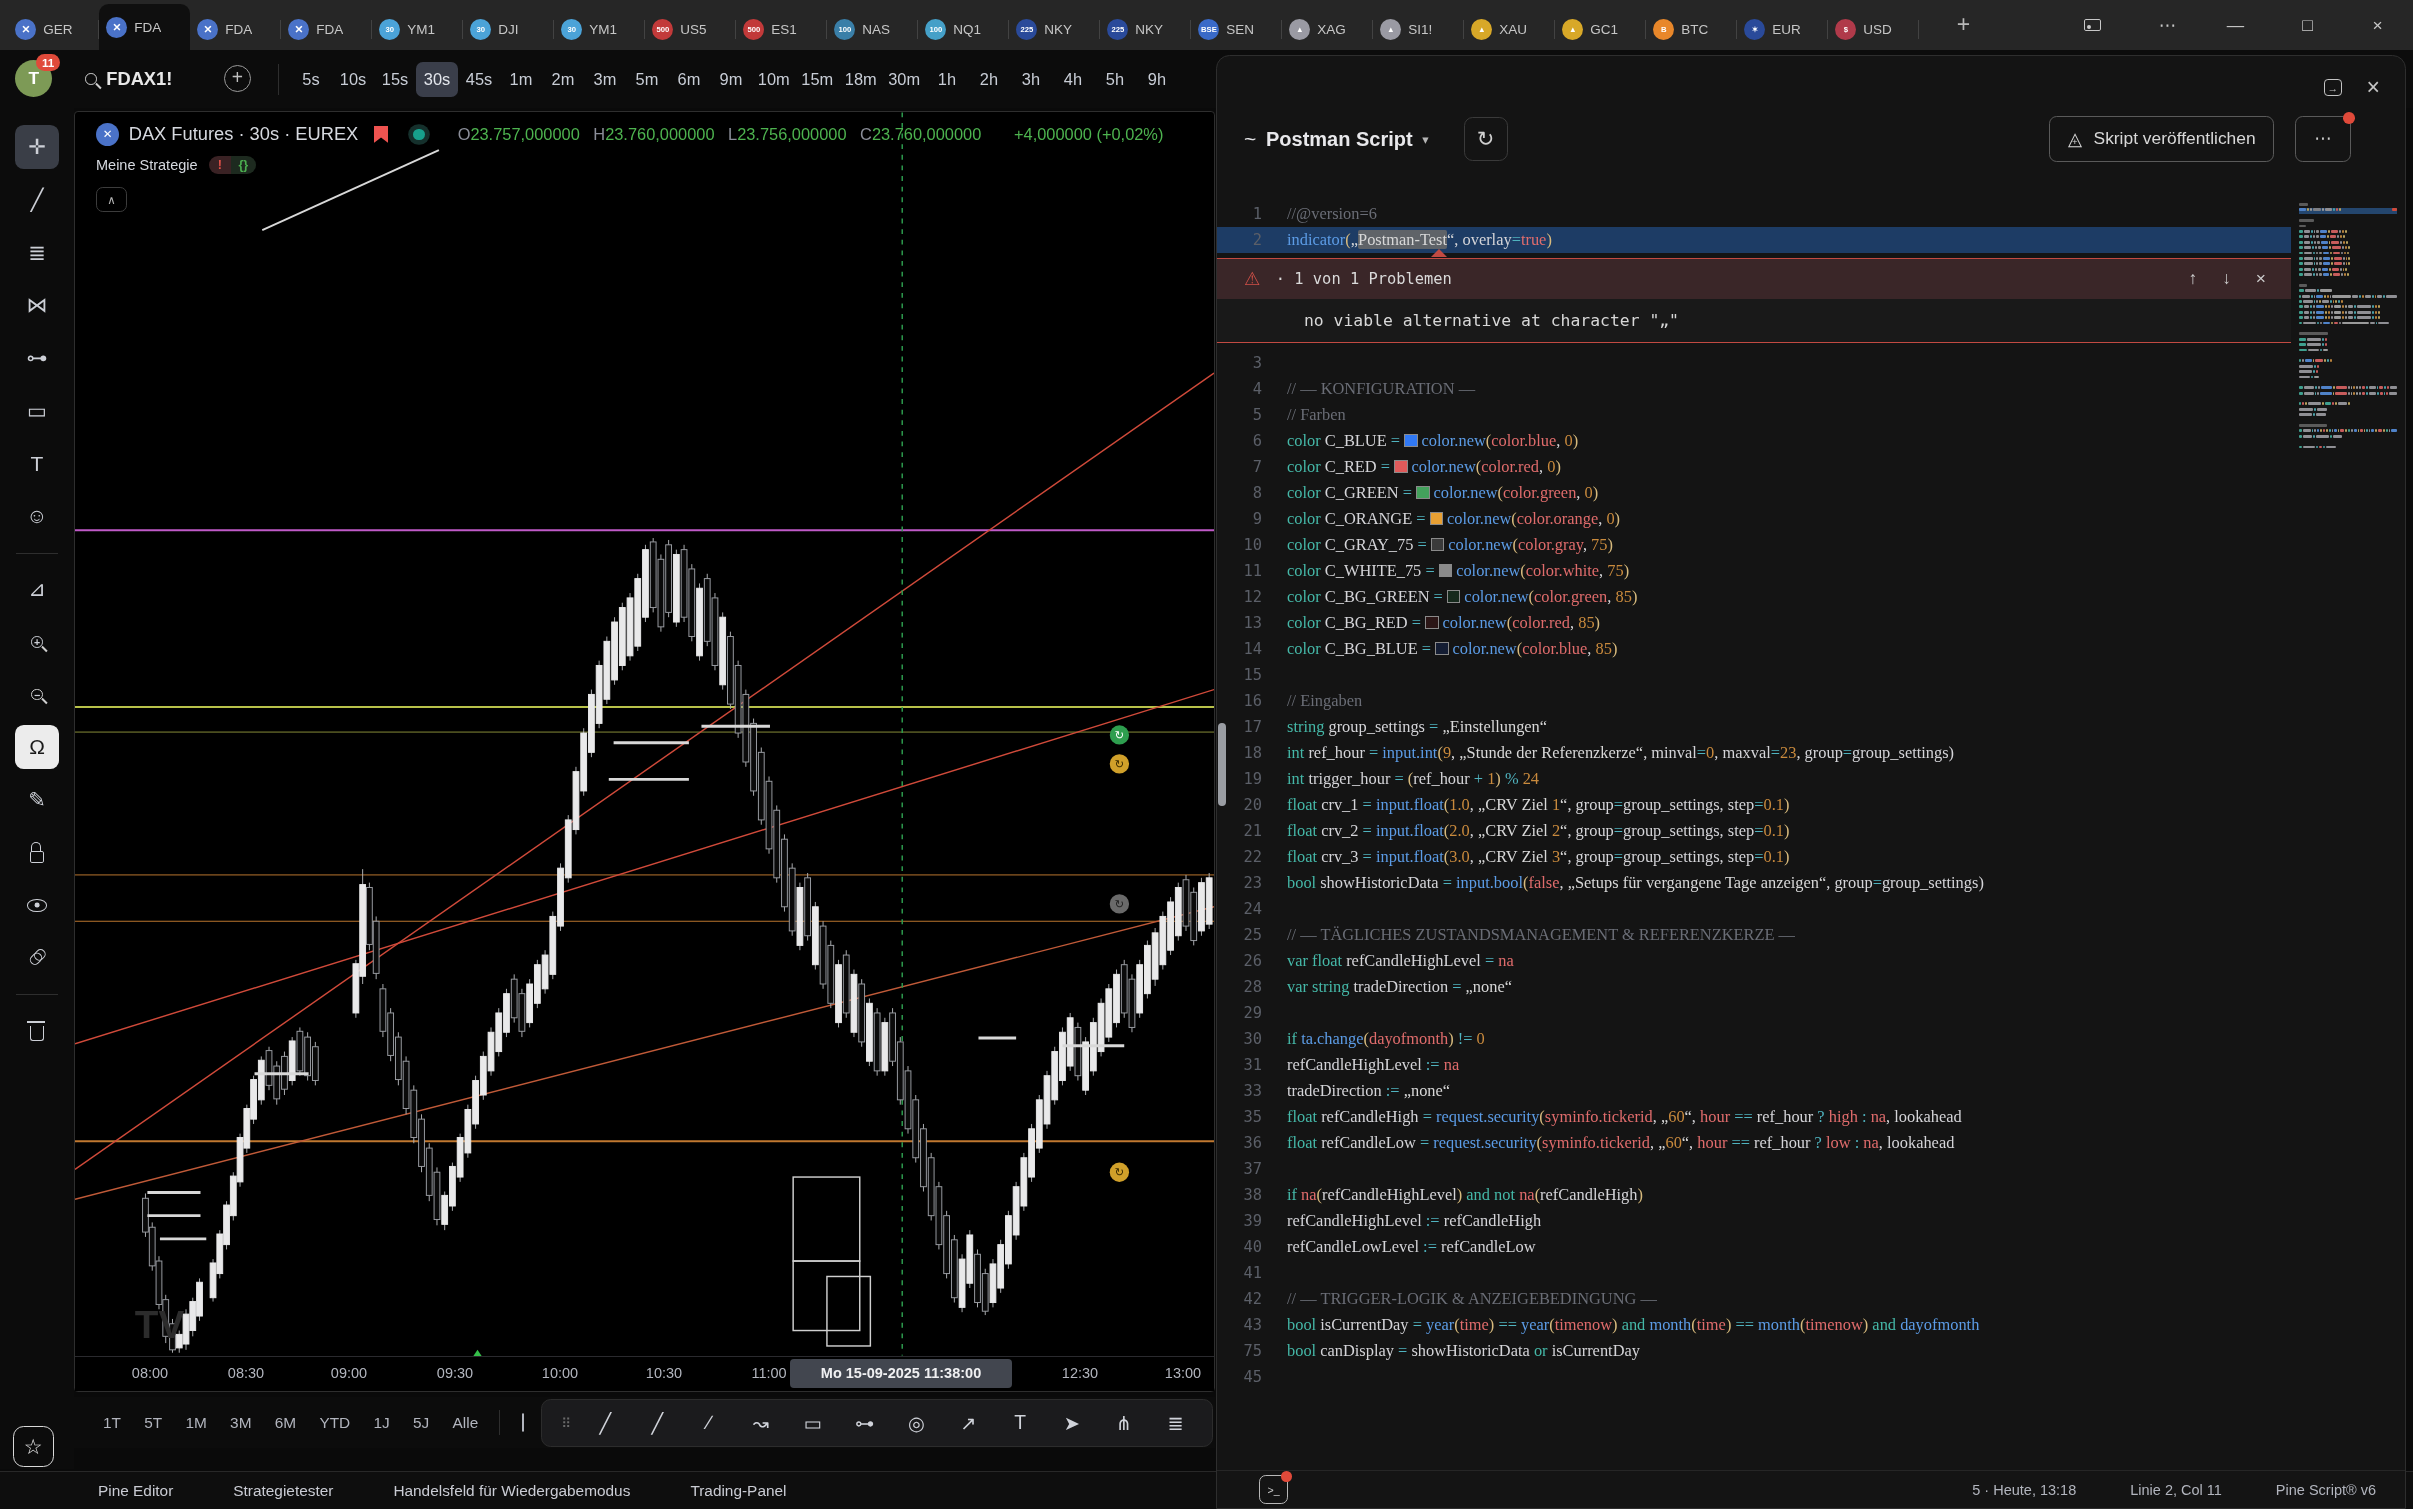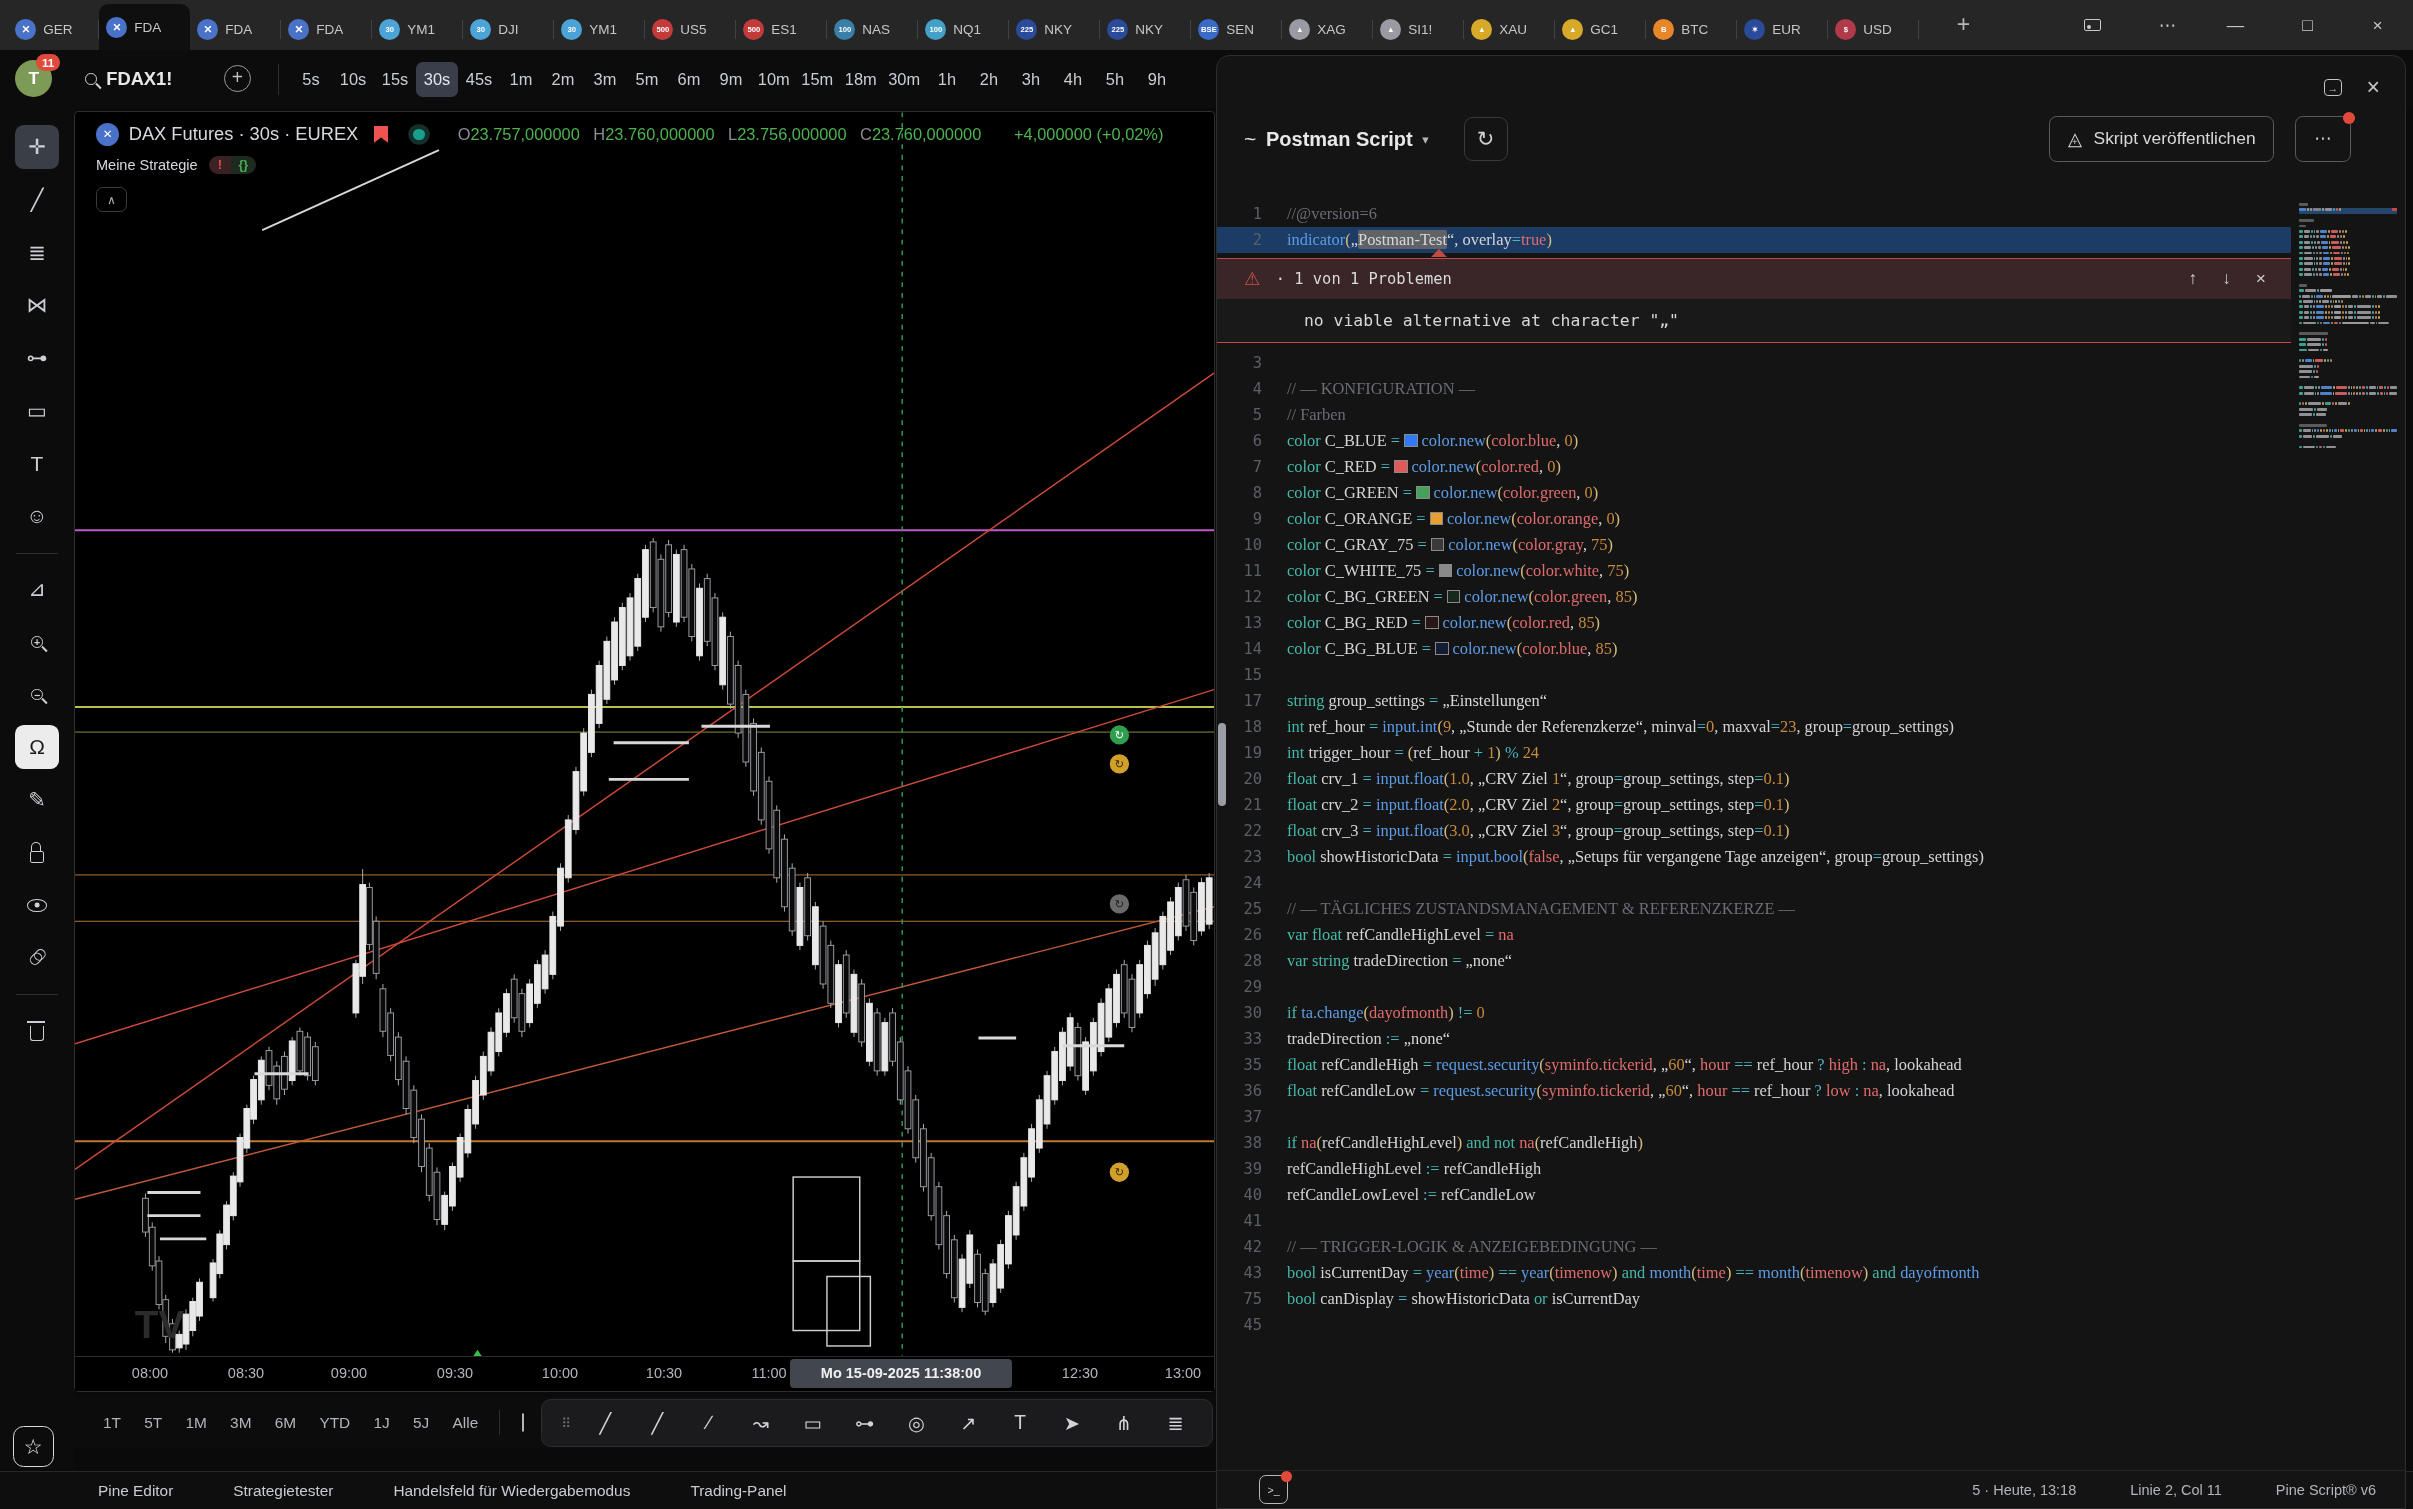--- a/index.html
+++ b/index.html
@@ -820,33 +820,35 @@
         <div class="crow"><span class="lnum">6</span><span class="ctext"><span class="tk-k">color</span><span class="tk-t"> C_BLUE </span><span class="tk-o">=</span><span class="tk-t"> </span><span class="swatch" style="background: rgb(49, 121, 245);"></span><span class="tk-f">color.new</span><span class="tk-p">(</span><span class="tk-b">color.blue</span><span class="tk-t">, </span><span class="tk-n">0</span><span class="tk-p">)</span></span></div>
         <div class="crow"><span class="lnum">7</span><span class="ctext"><span class="tk-k">color</span><span class="tk-t"> C_RED </span><span class="tk-o">=</span><span class="tk-t"> </span><span class="swatch" style="background: rgb(224, 90, 90);"></span><span class="tk-f">color.new</span><span class="tk-p">(</span><span class="tk-b">color.red</span><span class="tk-t">, </span><span class="tk-n">0</span><span class="tk-p">)</span></span></div>
         <div class="crow"><span class="lnum">8</span><span class="ctext"><span class="tk-k">color</span><span class="tk-t"> C_GREEN </span><span class="tk-o">=</span><span class="tk-t"> </span><span class="swatch" style="background: rgb(67, 161, 92);"></span><span class="tk-f">color.new</span><span class="tk-p">(</span><span class="tk-b">color.green</span><span class="tk-t">, </span><span class="tk-n">0</span><span class="tk-p">)</span></span></div>
         <div class="crow"><span class="lnum">9</span><span class="ctext"><span class="tk-k">color</span><span class="tk-t"> C_ORANGE </span><span class="tk-o">=</span><span class="tk-t"> </span><span class="swatch" style="background: rgb(232, 160, 51);"></span><span class="tk-f">color.new</span><span class="tk-p">(</span><span class="tk-b">color.orange</span><span class="tk-t">, </span><span class="tk-n">0</span><span class="tk-p">)</span></span></div>
         <div class="crow"><span class="lnum">10</span><span class="ctext"><span class="tk-k">color</span><span class="tk-t"> C_GRAY_75 </span><span class="tk-o">=</span><span class="tk-t"> </span><span class="swatch" style="background: rgb(58, 58, 58);"></span><span class="tk-f">color.new</span><span class="tk-p">(</span><span class="tk-b">color.gray</span><span class="tk-t">, </span><span class="tk-n">75</span><span class="tk-p">)</span></span></div>
         <div class="crow"><span class="lnum">11</span><span class="ctext"><span class="tk-k">color</span><span class="tk-t"> C_WHITE_75 </span><span class="tk-o">=</span><span class="tk-t"> </span><span class="swatch" style="background: rgb(138, 138, 138);"></span><span class="tk-f">color.new</span><span class="tk-p">(</span><span class="tk-b">color.white</span><span class="tk-t">, </span><span class="tk-n">75</span><span class="tk-p">)</span></span></div>
         <div class="crow"><span class="lnum">12</span><span class="ctext"><span class="tk-k">color</span><span class="tk-t"> C_BG_GREEN </span><span class="tk-o">=</span><span class="tk-t"> </span><span class="swatch" style="background: rgb(22, 41, 28);"></span><span class="tk-f">color.new</span><span class="tk-p">(</span><span class="tk-b">color.green</span><span class="tk-t">, </span><span class="tk-n">85</span><span class="tk-p">)</span></span></div>
         <div class="crow"><span class="lnum">13</span><span class="ctext"><span class="tk-k">color</span><span class="tk-t"> C_BG_RED </span><span class="tk-o">=</span><span class="tk-t"> </span><span class="swatch" style="background: rgb(43, 22, 22);"></span><span class="tk-f">color.new</span><span class="tk-p">(</span><span class="tk-b">color.red</span><span class="tk-t">, </span><span class="tk-n">85</span><span class="tk-p">)</span></span></div>
         <div class="crow"><span class="lnum">14</span><span class="ctext"><span class="tk-k">color</span><span class="tk-t"> C_BG_BLUE </span><span class="tk-o">=</span><span class="tk-t"> </span><span class="swatch" style="background: rgb(20, 29, 51);"></span><span class="tk-f">color.new</span><span class="tk-p">(</span><span class="tk-b">color.blue</span><span class="tk-t">, </span><span class="tk-n">85</span><span class="tk-p">)</span></span></div>
         <div class="crow"><span class="lnum">15</span><span class="ctext"></span></div>
+        <div class="crow"><span class="lnum">16</span><span class="ctext"><span class="tk-c">// Eingaben</span></span></div>
         <div class="crow"><span class="lnum">17</span><span class="ctext"><span class="tk-k">string</span><span class="tk-t"> group_settings </span><span class="tk-o">=</span><span class="tk-s"> „Einstellungen“</span></span></div>
         <div class="crow"><span class="lnum">18</span><span class="ctext"><span class="tk-k">int</span><span class="tk-t"> ref_hour </span><span class="tk-o">=</span><span class="tk-t"> </span><span class="tk-f">input.int</span><span class="tk-p">(</span><span class="tk-n">9</span><span class="tk-t">, </span><span class="tk-s">„Stunde der Referenzkerze“</span><span class="tk-t">, minval</span><span class="tk-o">=</span><span class="tk-n">0</span><span class="tk-t">, maxval</span><span class="tk-o">=</span><span class="tk-n">23</span><span class="tk-t">, group</span><span class="tk-o">=</span><span class="tk-t">group_settings)</span></span></div>
         <div class="crow"><span class="lnum">19</span><span class="ctext"><span class="tk-k">int</span><span class="tk-t"> trigger_hour </span><span class="tk-o">=</span><span class="tk-t"> </span><span class="tk-p">(</span><span class="tk-t">ref_hour </span><span class="tk-o">+</span><span class="tk-n"> 1</span><span class="tk-p">)</span><span class="tk-o"> %</span><span class="tk-n"> 24</span></span></div>
         <div class="crow"><span class="lnum">20</span><span class="ctext"><span class="tk-k">float</span><span class="tk-t"> crv_1 </span><span class="tk-o">=</span><span class="tk-t"> </span><span class="tk-f">input.float</span><span class="tk-p">(</span><span class="tk-n">1.0</span><span class="tk-t">, </span><span class="tk-s">„CRV Ziel </span><span class="tk-n">1</span><span class="tk-s">“</span><span class="tk-t">, group</span><span class="tk-o">=</span><span class="tk-t">group_settings, step</span><span class="tk-o">=</span><span class="tk-n">0.1</span><span class="tk-p">)</span></span></div>
         <div class="crow"><span class="lnum">21</span><span class="ctext"><span class="tk-k">float</span><span class="tk-t"> crv_2 </span><span class="tk-o">=</span><span class="tk-t"> </span><span class="tk-f">input.float</span><span class="tk-p">(</span><span class="tk-n">2.0</span><span class="tk-t">, </span><span class="tk-s">„CRV Ziel </span><span class="tk-n">2</span><span class="tk-s">“</span><span class="tk-t">, group</span><span class="tk-o">=</span><span class="tk-t">group_settings, step</span><span class="tk-o">=</span><span class="tk-n">0.1</span><span class="tk-p">)</span></span></div>
         <div class="crow"><span class="lnum">22</span><span class="ctext"><span class="tk-k">float</span><span class="tk-t"> crv_3 </span><span class="tk-o">=</span><span class="tk-t"> </span><span class="tk-f">input.float</span><span class="tk-p">(</span><span class="tk-n">3.0</span><span class="tk-t">, </span><span class="tk-s">„CRV Ziel </span><span class="tk-n">3</span><span class="tk-s">“</span><span class="tk-t">, group</span><span class="tk-o">=</span><span class="tk-t">group_settings, step</span><span class="tk-o">=</span><span class="tk-n">0.1</span><span class="tk-p">)</span></span></div>
         <div class="crow"><span class="lnum">23</span><span class="ctext"><span class="tk-k">bool</span><span class="tk-t"> showHistoricData </span><span class="tk-o">=</span><span class="tk-t"> </span><span class="tk-f">input.bool</span><span class="tk-p">(</span><span class="tk-b">false</span><span class="tk-t">, </span><span class="tk-s">„Setups für vergangene Tage anzeigen“</span><span class="tk-t">, group</span><span class="tk-o">=</span><span class="tk-t">group_settings)</span></span></div>
         <div class="crow"><span class="lnum">24</span><span class="ctext"></span></div>
         <div class="crow"><span class="lnum">25</span><span class="ctext"><span class="tk-c">// — TÄGLICHES ZUSTANDSMANAGEMENT &amp; REFERENZKERZE —</span></span></div>
         <div class="crow"><span class="lnum">26</span><span class="ctext"><span class="tk-k">var float</span><span class="tk-t"> refCandleHighLevel </span><span class="tk-o">=</span><span class="tk-b"> na</span></span></div>
         <div class="crow"><span class="lnum">28</span><span class="ctext"><span class="tk-k">var string</span><span class="tk-t"> tradeDirection </span><span class="tk-o">=</span><span class="tk-s"> „none“</span></span></div>
         <div class="crow"><span class="lnum">29</span><span class="ctext"></span></div>
         <div class="crow"><span class="lnum">30</span><span class="ctext"><span class="tk-k">if</span><span class="tk-t"> </span><span class="tk-f">ta.change</span><span class="tk-p">(</span><span class="tk-b">dayofmonth</span><span class="tk-p">)</span><span class="tk-o"> !=</span><span class="tk-n"> 0</span></span></div>
+        <div class="crow"><span class="lnum">31</span><span class="ctext"><span class="tk-t">refCandleHighLevel </span><span class="tk-o">:=</span><span class="tk-b"> na</span></span></div>
         <div class="crow"><span class="lnum">33</span><span class="ctext"><span class="tk-t">tradeDirection </span><span class="tk-o">:=</span><span class="tk-s"> „none“</span></span></div>
         <div class="crow"><span class="lnum">35</span><span class="ctext"><span class="tk-k">float</span><span class="tk-t"> refCandleHigh </span><span class="tk-o">=</span><span class="tk-t"> </span><span class="tk-f">request.security</span><span class="tk-p">(</span><span class="tk-b">syminfo.tickerid</span><span class="tk-t">, </span><span class="tk-s">„</span><span class="tk-n">60</span><span class="tk-s">“</span><span class="tk-t">, </span><span class="tk-b">hour</span><span class="tk-o"> ==</span><span class="tk-t"> ref_hour </span><span class="tk-o">?</span><span class="tk-b"> high</span><span class="tk-o"> :</span><span class="tk-b"> na</span><span class="tk-t">, lookahead</span></span></div>
         <div class="crow"><span class="lnum">36</span><span class="ctext"><span class="tk-k">float</span><span class="tk-t"> refCandleLow </span><span class="tk-o">=</span><span class="tk-t"> </span><span class="tk-f">request.security</span><span class="tk-p">(</span><span class="tk-b">syminfo.tickerid</span><span class="tk-t">, </span><span class="tk-s">„</span><span class="tk-n">60</span><span class="tk-s">“</span><span class="tk-t">, </span><span class="tk-b">hour</span><span class="tk-o"> ==</span><span class="tk-t"> ref_hour </span><span class="tk-o">?</span><span class="tk-b"> low</span><span class="tk-o"> :</span><span class="tk-b"> na</span><span class="tk-t">, lookahead</span></span></div>
         <div class="crow"><span class="lnum">37</span><span class="ctext"></span></div>
         <div class="crow"><span class="lnum">38</span><span class="ctext"><span class="tk-k">if</span><span class="tk-b"> na</span><span class="tk-p">(</span><span class="tk-t">refCandleHighLevel</span><span class="tk-p">)</span><span class="tk-k"> and not</span><span class="tk-b"> na</span><span class="tk-p">(</span><span class="tk-t">refCandleHigh</span><span class="tk-p">)</span></span></div>
         <div class="crow"><span class="lnum">39</span><span class="ctext"><span class="tk-t">refCandleHighLevel </span><span class="tk-o">:=</span><span class="tk-t"> refCandleHigh</span></span></div>
         <div class="crow"><span class="lnum">40</span><span class="ctext"><span class="tk-t">refCandleLowLevel </span><span class="tk-o">:=</span><span class="tk-t"> refCandleLow</span></span></div>
         <div class="crow"><span class="lnum">41</span><span class="ctext"></span></div>
         <div class="crow"><span class="lnum">42</span><span class="ctext"><span class="tk-c">// — TRIGGER-LOGIK &amp; ANZEIGEBEDINGUNG —</span></span></div>
         <div class="crow"><span class="lnum">43</span><span class="ctext"><span class="tk-k">bool</span><span class="tk-t"> isCurrentDay </span><span class="tk-o">=</span><span class="tk-t"> </span><span class="tk-f">year</span><span class="tk-p">(</span><span class="tk-b">time</span><span class="tk-p">)</span><span class="tk-o"> ==</span><span class="tk-t"> </span><span class="tk-f">year</span><span class="tk-p">(</span><span class="tk-b">timenow</span><span class="tk-p">)</span><span class="tk-k"> and</span><span class="tk-t"> </span><span class="tk-f">month</span><span class="tk-p">(</span><span class="tk-b">time</span><span class="tk-p">)</span><span class="tk-o"> ==</span><span class="tk-t"> </span><span class="tk-f">month</span><span class="tk-p">(</span><span class="tk-b">timenow</span><span class="tk-p">)</span><span class="tk-k"> and</span><span class="tk-t"> </span><span class="tk-f">dayofmonth</span></span></div>

